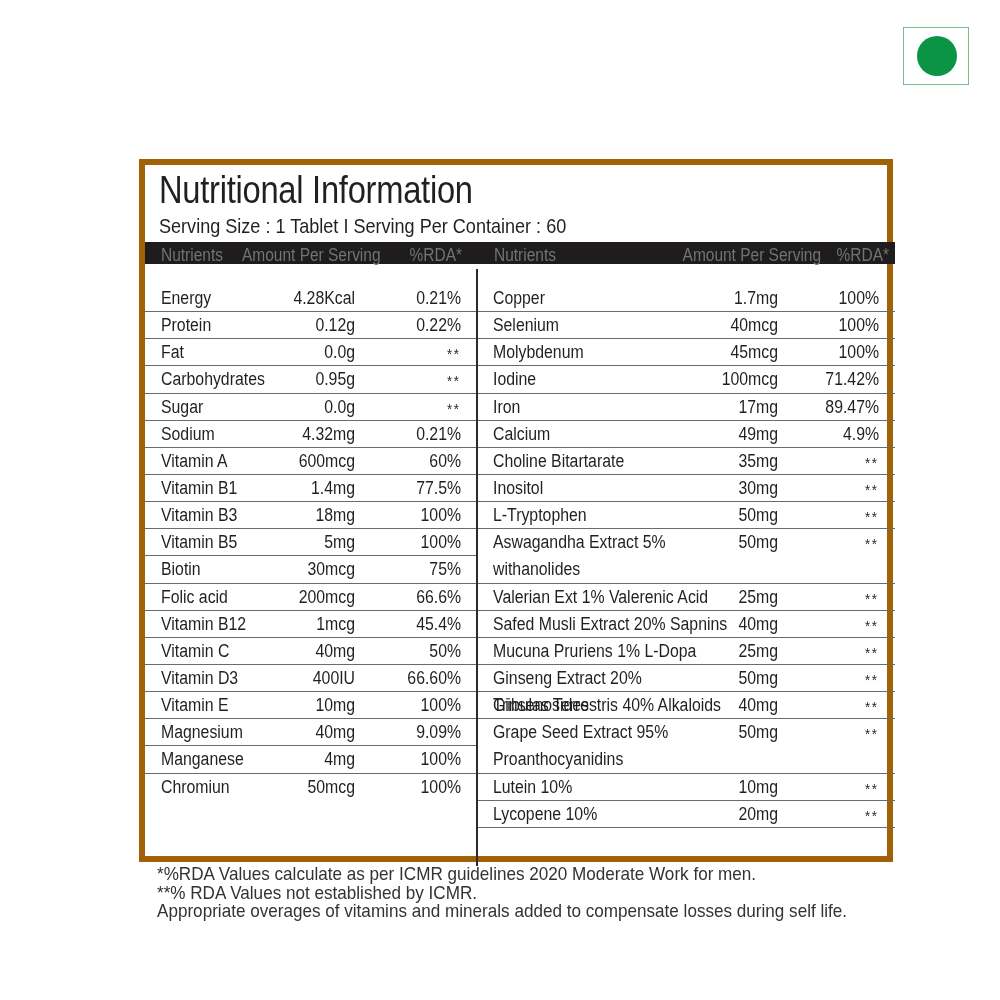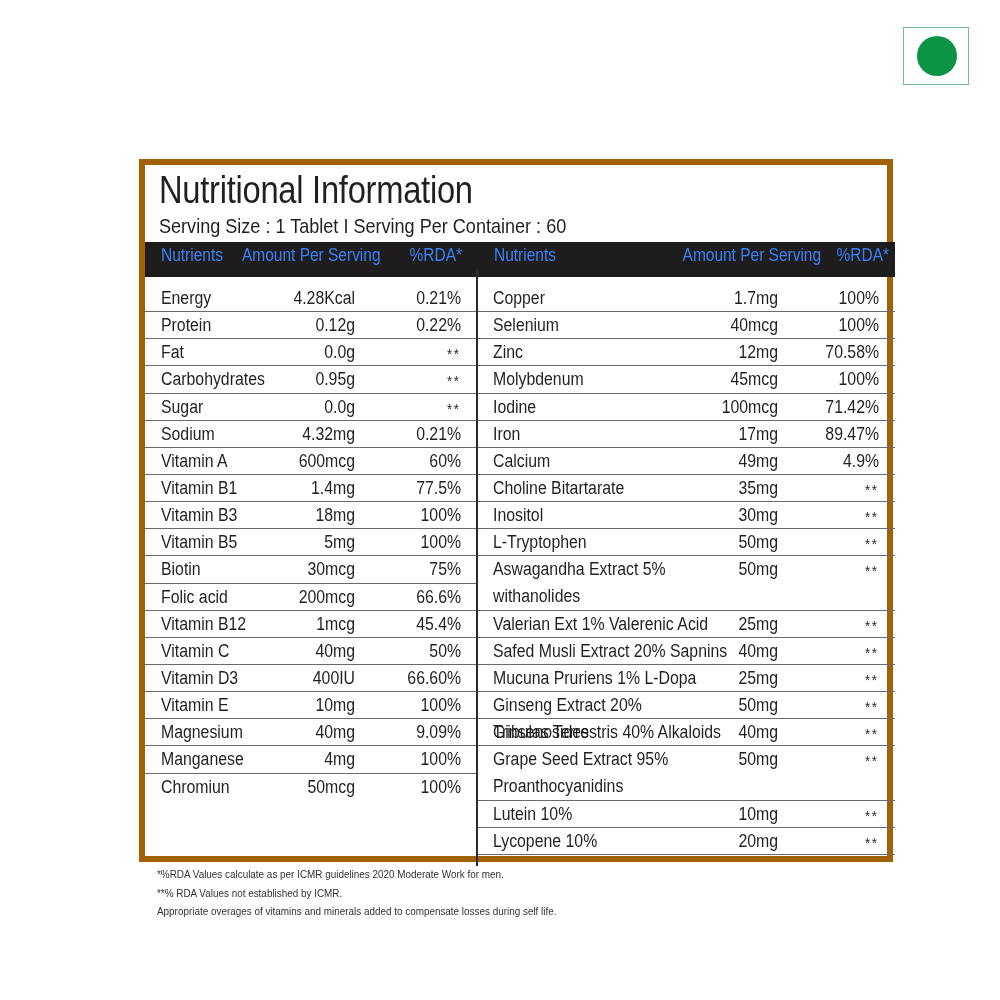--- a/index.html
+++ b/index.html
@@ -8,21 +8,21 @@
     .veg-mark { position: absolute; left: 903px; top: 27px; width: 66px; height: 58px;
                 border: 1.5px solid #6fbf8a; box-sizing: border-box; }
     .veg-dot { position: absolute; left: 13px; top: 8px; width: 40px; height: 40px;
                border-radius: 50%; background: #0a9444; }
     .panel { position: absolute; left: 139px; top: 159px; width: 754px; height: 703px;
              border: 6px solid #a16207; box-sizing: border-box; }
     .title { position: absolute; left: 14px; top: 4px; font-size: 38px; letter-spacing: -0.3px;
              transform: scaleX(0.86); transform-origin: left top; white-space: nowrap; }
     .serving { position: absolute; left: 14px; top: 49px; font-size: 21px;
                transform: scaleX(0.86); transform-origin: left top; white-space: nowrap; }
-    .hdr { position: absolute; left: 0; top: 77px; width: 750px; height: 35px; background: #1e1c1d; color: #3b82f6;
+    .hdr { position: absolute; left: 0; top: 77px; width: 750px; height: 22px; background: #1e1c1d; color: #737373;
            font-size: 18px; }
     .hdr span { position: absolute; top: 3px; white-space: nowrap; transform: scaleX(0.86); }
     .cols { position: absolute; left: 0; top: 104px; width: 750px; height: 597px; }
     .divider { position: absolute; left: 331px; top: 0; width: 2px; height: 100%; background: #2b2b2b; }
     .col { position: absolute; top: 0; margin-top: 16px; }
     .col.left { left: 0; width: 331px; }
     .col.right { left: 333px; width: 417px; }
     .row { position: relative; height: 27.15px; border-bottom: 1.5px solid #6b6b6b; box-sizing: border-box;
            font-size: 18px; }
     .row.tall { height: 54.3px; }
@@ -30,21 +30,21 @@
     .row .cell { position: absolute; top: 3px; white-space: nowrap; }
     .row .name { transform: scaleX(0.88); transform-origin: left top; }
     .row .amt, .row .rda { transform: scaleX(0.88); transform-origin: right top; text-align: right; }
     .left .name { left: 16px; }
     .left .amt { right: 121px; }
     .left .rda { right: 15px; }
     .right .name { left: 15px; line-height: 27px; top: 0; white-space: normal; width: 270px; }
     .right .amt { right: 117px; }
     .right .rda { right: 16px; }
     .stars { letter-spacing: 2px; font-size: 15px; top: 6px !important; }
-    .footnotes { position: absolute; left: 157px; top: 865px; font-size: 11px; line-height: 18.5px; color: #333; }
+    .footnotes { position: absolute; left: 157px; top: 865px; font-size: 19px; line-height: 18.5px; color: #333; }
     .footnotes div { white-space: nowrap; transform: scaleX(0.9); transform-origin: left top; }
   </style>
 </head>
 <body>
 
 <div class="veg-mark">
   <div class="veg-dot"></div>
 </div>
 
 <div class="panel">
@@ -164,25 +164,20 @@
           <span class="cell name">Copper</span>
           <span class="cell amt">1.7mg</span>
           <span class="cell rda">100%</span>
         </div>
         <div class="row">
           <span class="cell name">Selenium</span>
           <span class="cell amt">40mcg</span>
           <span class="cell rda">100%</span>
         </div>
         <div class="row">
-          <span class="cell name">Zinc</span>
-          <span class="cell amt">12mg</span>
-          <span class="cell rda">70.58%</span>
-        </div>
-        <div class="row">
           <span class="cell name">Molybdenum</span>
           <span class="cell amt">45mcg</span>
           <span class="cell rda">100%</span>
         </div>
         <div class="row">
           <span class="cell name">Iodine</span>
           <span class="cell amt">100mcg</span>
           <span class="cell rda">71.42%</span>
         </div>
         <div class="row">

